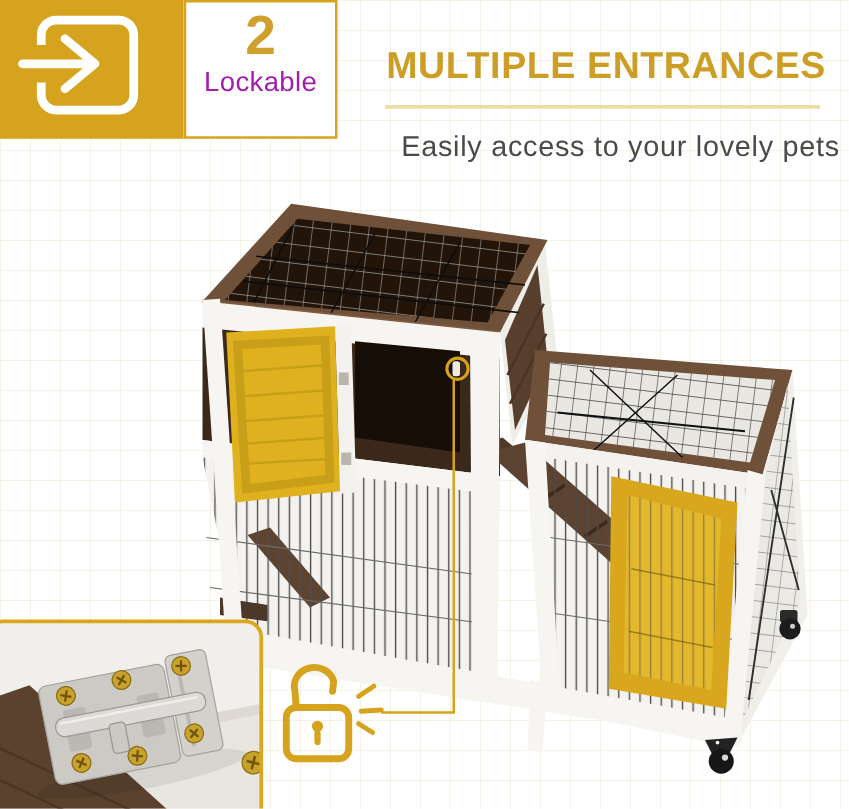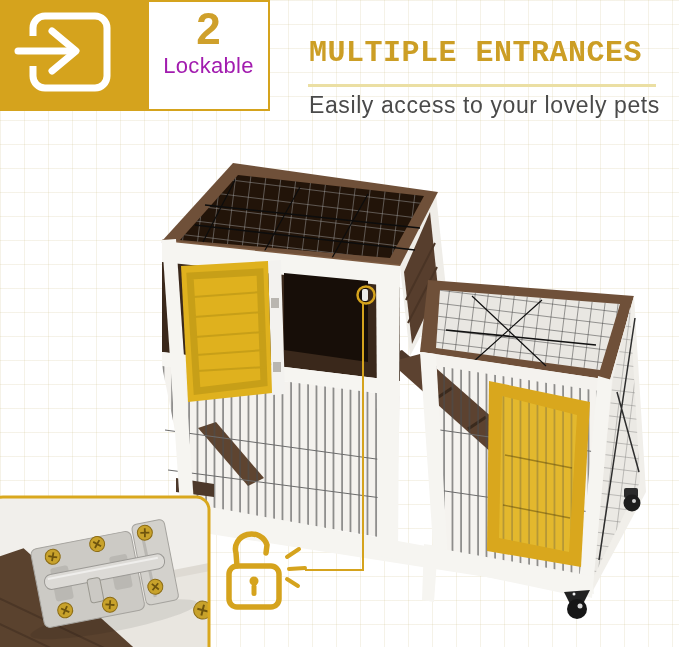--- a/index.html
+++ b/index.html
@@ -11,23 +11,23 @@
       linear-gradient(to bottom, rgba(210,196,150,0.22) 1px, transparent 1px);
     background-size:24px 24px;
   }
   .badge{position:absolute; left:0; top:22; height:111px; display:flex;}
   .badge-icon-box{width:147px; height:111px; background:#D5A31D; display:flex; align-items:center; justify-content:center;}
   .badge-text-box{width:123px; height:111px; background:#fff; border:2px solid #D5A31D; box-sizing:border-box;
     display:flex; flex-direction:column; align-items:center; justify-content:flex-start;}
   .badge-number{font-size:44px; font-weight:700; color:#CFA02B; line-height:1.05; margin-top:4px;}
   .badge-label{font-size:22px; color:#a21caf; line-height:1.25; text-align:center; letter-spacing:0.3px;}
   .headline-title{position:absolute; left:309px; top:36px; margin:0; font-size:30px; font-weight:700;
-    color:#CC9E25; letter-spacing:0.5px; white-space:nowrap;font-family:Liberation Mono, monospace;}
+    color:#CC9E25; letter-spacing:0.5px; white-space:nowrap;}
   .headline-underline{position:absolute; left:308px; top:84px; width:348px; height:3px; background:#EBDFA3;}
-  .headline-subtitle{position:absolute; left:309px; top:92px; margin:0; font-size:23px; font-weight:400;
+  .headline-subtitle{position:absolute; left:309px; top:92px; margin:12px; font-size:23px; font-weight:400;
     color:#4A4A4A; letter-spacing:0.6px; white-space:nowrap;}
   .scene-svg{position:absolute; left:0; top:0;}
 </style>
 </head>
 <body>
 
 <div class="canvas">
 
   <svg class="scene-svg" width="679" height="647" viewBox="0 0 679 647">
     <defs>

